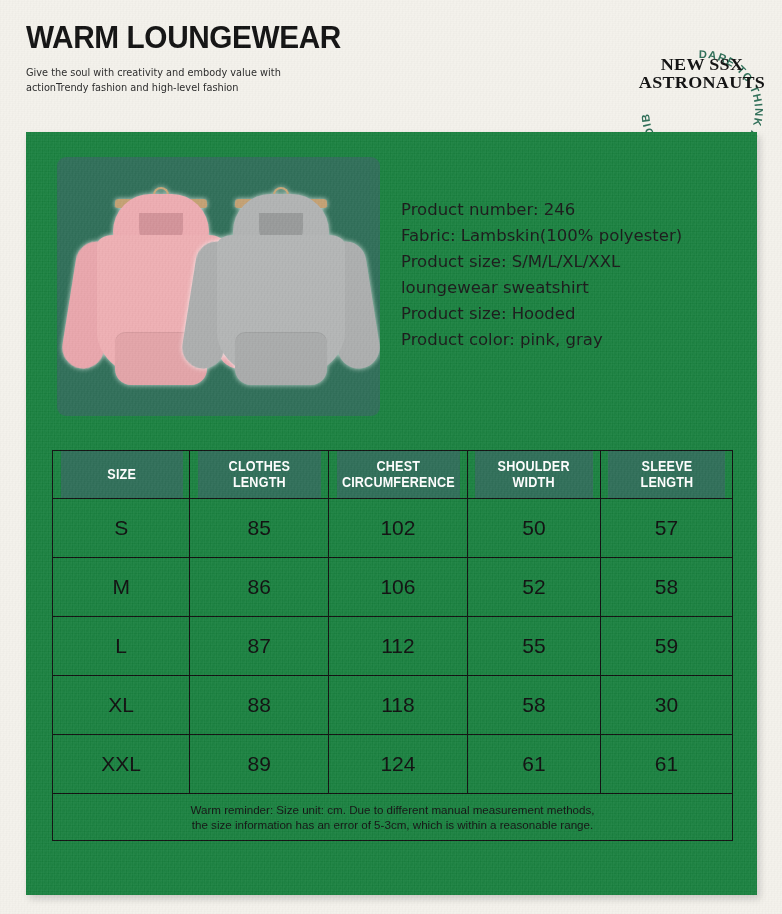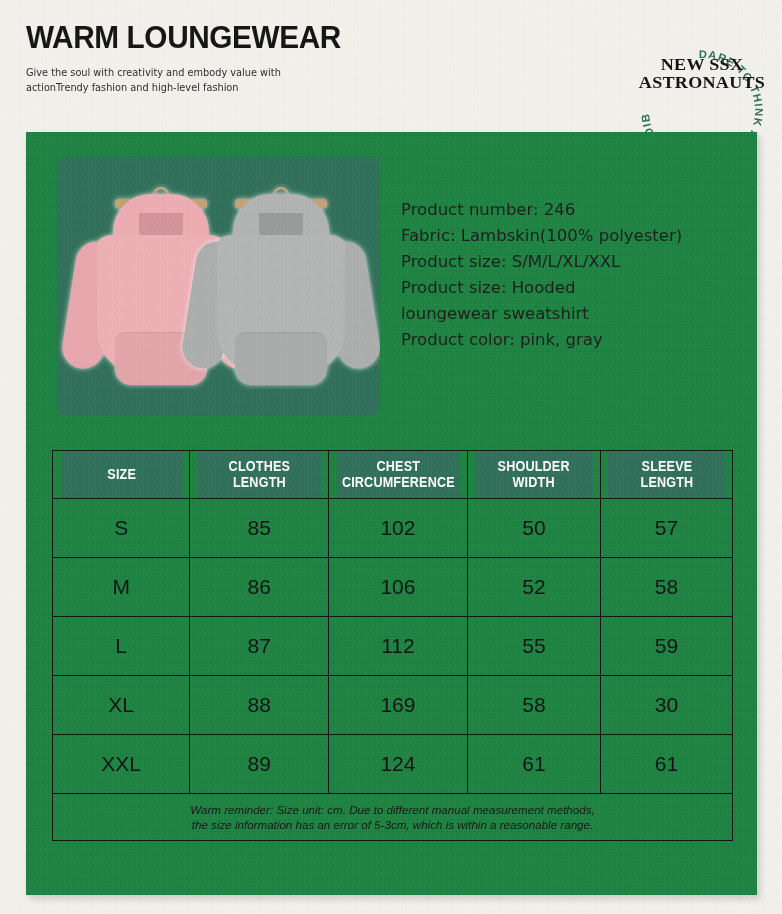--- a/index.html
+++ b/index.html
@@ -241,21 +241,20 @@
     font-weight: 400;
   }
   table.size-table tfoot td {
     height: 47px;
     font-size: 11.6px;
     line-height: 1.32;
     color: #141414;
     padding: 4px 2px;
     font-family: "Liberation Sans Narrow", "Liberation Sans", sans-serif;
     transform: none;
-    font-style: italic;
   }
   .col-size   { width: 20.2%; }
   .col-clothes{ width: 20.4%; }
   .col-chest  { width: 20.4%; }
   .col-should { width: 19.6%; }
   .col-sleeve { width: 19.4%; }
 </style>
 </head>
 <body>
 
@@ -306,22 +305,22 @@
       <div class="sleeve right" style="background:#adafaf;"></div>
       <div class="torso" style="background:#b4b6b6;"></div>
       <div class="pocket" style="background:#b0b2b2;"></div>
     </div>
   </div>
 
   <div class="info">
     <div>Product number: 246</div>
     <div>Fabric: Lambskin(100% polyester)</div>
     <div>Product size: S/M/L/XL/XXL</div>
+    <div>loungewear sweatshirt</div>
     <div>Product size: Hooded</div>
-    <div>loungewear sweatshirt</div>
     <div>Product color: pink, gray</div>
   </div>
 
   <div class="table-wrap">
     <table class="size-table">
       <thead>
         <tr>
           <th class="col-size">
             <span>SIZE</span>
           </th>
@@ -361,21 +360,21 @@
         <tr>
           <td>L</td>
           <td>87</td>
           <td>112</td>
           <td>55</td>
           <td>59</td>
         </tr>
         <tr>
           <td>XL</td>
           <td>88</td>
-          <td>169</td>
+          <td>118</td>
           <td>58</td>
           <td>30</td>
         </tr>
         <tr>
           <td>XXL</td>
           <td>89</td>
           <td>124</td>
           <td>61</td>
           <td>61</td>
         </tr>

